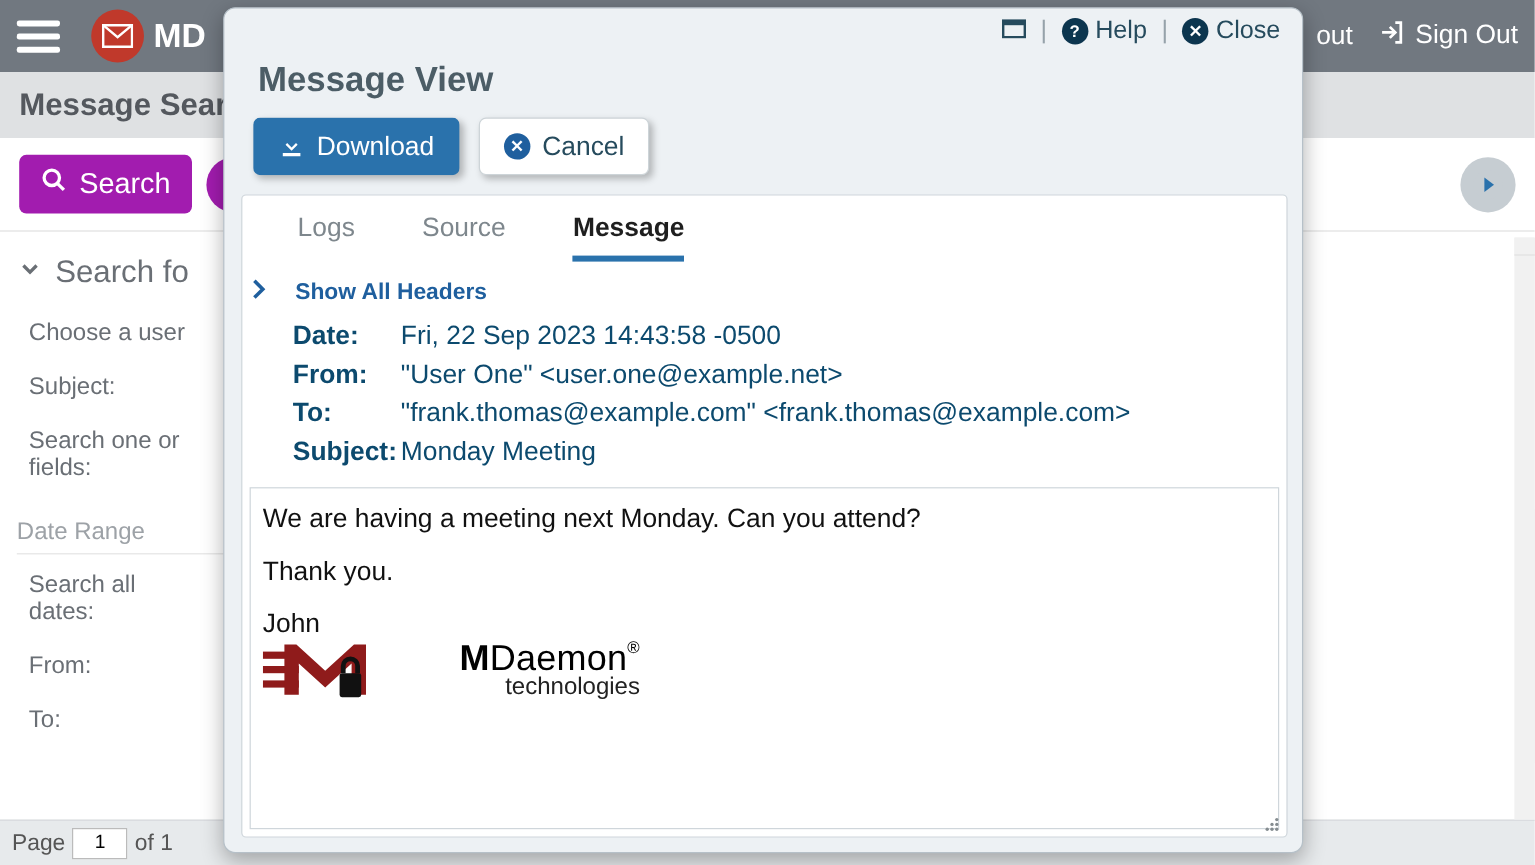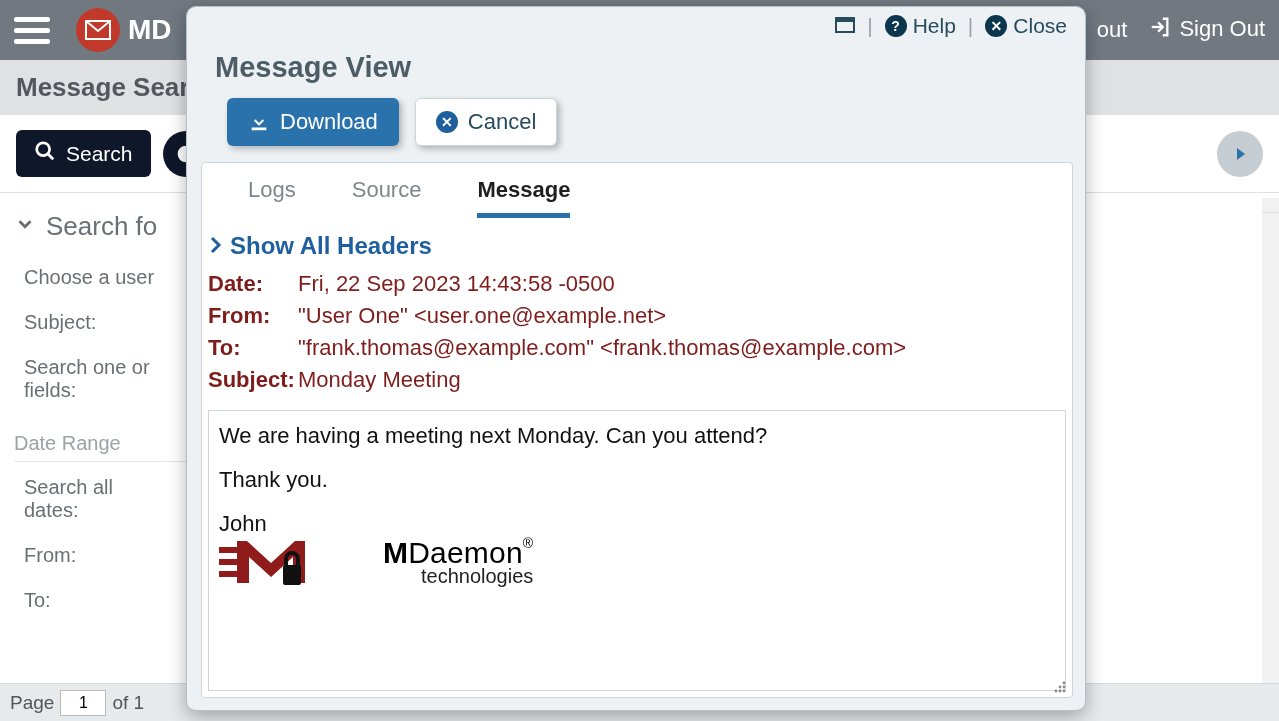--- a/index.html
+++ b/index.html
@@ -33,21 +33,21 @@
   .bg-subheader {
     height: 55px; background:#dfe1e3; display:flex; align-items:center; padding:0 16px;
     color:#54585e; font-size:26px; font-weight:700;
   }
   .bg-toolbar {
     height: 78px; background:#fff; display:flex; align-items:center; padding:0 16px; gap:12px;
     border-bottom:1px solid #e0e0e0;
   }
   .bg-btn {
     display:inline-flex; align-items:center; gap:10px;
-    background:#0f172a; color:#fff; font-size:21px; font-weight:500;
+    background:#a21caf; color:#fff; font-size:24px; font-weight:500;
     padding:10px 18px; border-radius:6px; border:none;
   }
   .bg-btn.round { border-radius:50%; width:46px; height:46px; justify-content:center; padding:0; }
   .bg-toolbar .circle-right {
     margin-left:auto; width:46px; height:46px; border-radius:50%; background:#c6cdd2;
     display:flex; align-items:center; justify-content:center;
   }
   .bg-main { display:flex; height: calc(721px - 60px - 55px - 78px - 38px); }
   .bg-sidebar { width: 210px; padding: 18px 14px; color:#6a6f75; font-size:20px; overflow:hidden;}
   .bg-sidebar .hd { display:flex; align-items:center; gap:10px; font-size:26px; color:#6a6f75; font-weight:500; margin-bottom:24px;}
@@ -76,44 +76,44 @@
   }
   .modal-titlebar {
     height:38px; display:flex; align-items:center; justify-content:flex-end;
     gap:12px; padding:0 18px; color:#264b5d; font-size:21px;
   }
   .modal-titlebar .sep { color:#96a2aa; }
   .modal-titlebar .link { display:inline-flex; align-items:center; gap:6px; cursor:pointer; color:#264b5d; font-weight:500;}
   .modal-heading {
     font-size:29px; font-weight:700; color:#4c5d66; padding: 6px 28px 14px;
   }
-  .modal-buttons { display:flex; gap:16px; padding:0 40px 14px; }
+  .modal-buttons { display:flex; gap:16px; padding:0 24px 14px; }
   .mbtn {
     display:inline-flex; align-items:center; gap:10px; font-size:22px; font-weight:500;
     border-radius:6px; padding:10px 20px; border:1px solid transparent;
     box-shadow: 3px 3px 6px rgba(0,0,0,.25);
   }
   .mbtn.primary { background:#2a72ac; color:#fff; }
   .mbtn.secondary { background:#fff; color:#264b5d; border:1px solid #cdd4d8; }
   .mbtn .ic { display:inline-flex; }
 
   .content-panel {
     margin: 2px 12px 12px 14px; background:#fff; border:1px solid #cfd6db; border-radius:4px;
     flex:1; display:flex; flex-direction:column; position:relative;
   }
   .tabs { display:flex; gap:56px; padding: 14px 46px 0; font-size:22px; color:#7e878d; }
   .tabs .tab { padding-bottom:10px; cursor:pointer; }
   .tabs .tab.active { color:#1f1f1f; font-weight:700; border-bottom:5px solid #2a72ac; }
 
   .show-headers {
-    display:flex; align-items:center; gap:8px; color:#1f5f9e; font-size:24px; font-weight:700;
+    display:flex; align-items:center; gap:24px; color:#1f5f9e; font-size:19px; font-weight:700;
     padding: 14px 4px 6px 4px; margin-left:2px; cursor:pointer;
   }
   .headers-table { padding: 2px 6px 10px; }
-  .hrow { display:flex; font-size:22px; color:#7f1d1d; padding:3px 0; }
+  .hrow { display:flex; font-size:22px; color:#0c4a6e; padding:3px 0;margin-left:36px; }
   .hrow .hk { font-weight:700; width:90px; }
   .hrow .hv { flex:1; }
 
   .body-frame {
     margin: 4px 6px 6px; border:1px solid #cfd6db;
     flex:1; position:relative; display:flex;
     min-height: 240px;
   }
   .body-scroll { flex:1; overflow-y:scroll; padding: 12px 10px; font-size:22px; color:#111; }
   .body-scroll p { margin: 0 0 18px 0; }

